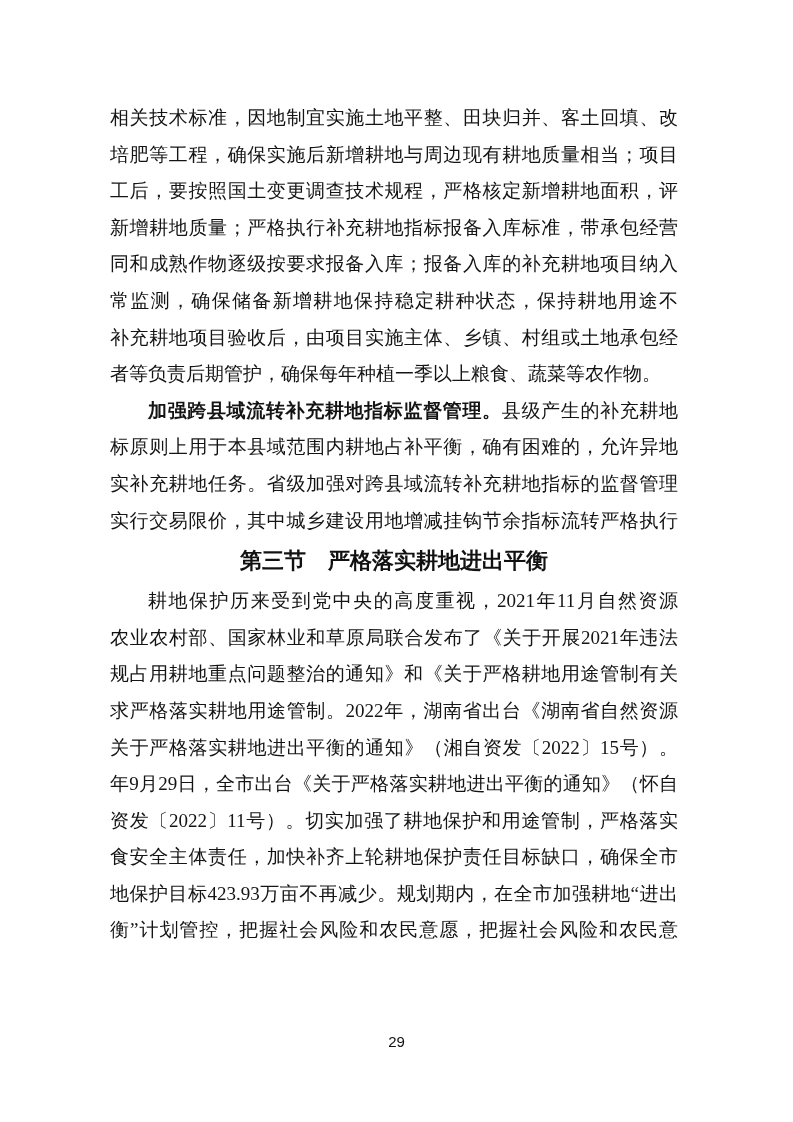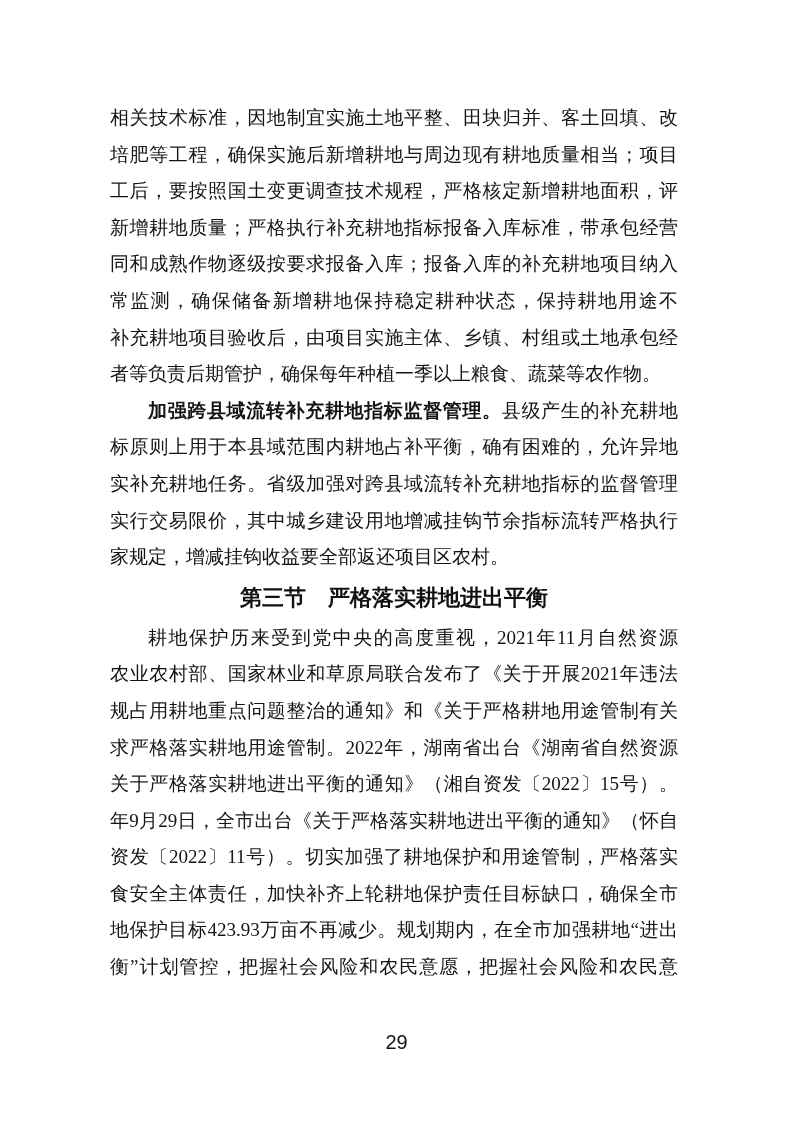--- a/index.html
+++ b/index.html
@@ -54,21 +54,21 @@
   }
   .page-number {
     position: absolute;
     left: 0;
     right: 0;
     top: 1032px;
     height: 20px;
     line-height: 20px;
     text-align: center;
     font-family: "Liberation Sans", "DejaVu Sans", sans-serif;
-    font-size: 20px;
+    font-size: 15px;
     color: #111111;
   }
 </style>
 </head>
 <body>
 
 <div class="page">
   <div class="text-block">
 
     <div>
@@ -80,21 +80,20 @@
         <div class="line">常监测，确保储备新增耕地保持稳定耕种状态，保持耕地用途不变。</div>
         <div class="line">补充耕地项目验收后，由项目实施主体、乡镇、村组或土地承包经营</div>
         <div class="line last-left">者等负责后期管护，确保每年种植一季以上粮食、蔬菜等农作物。</div>
       </div>
 
     <div class="line indent"><span class="bold-run">加强跨县域流转补充耕地指标监督管理。</span><span>县级产生的补充耕地指</span></div>
     <div>
         <div class="line">标原则上用于本县域范围内耕地占补平衡，确有困难的，允许异地落</div>
         <div class="line">实补充耕地任务。省级加强对跨县域流转补充耕地指标的监督管理并</div>
         <div class="line">实行交易限价，其中城乡建设用地增减挂钩节余指标流转严格执行国</div>
-        <div class="line last-left">家规定，增减挂钩收益要全部返还项目区农村。</div>
       </div>
 
     <h2 class="section-heading">第三节　严格落实耕地进出平衡</h2>
 
     <div class="line indent">耕地保护历来受到党中央的高度重视，2021年11月自然资源部、</div>
     <div>
         <div class="line">农业农村部、国家林业和草原局联合发布了《关于开展2021年违法违</div>
         <div class="line">规占用耕地重点问题整治的通知》和《关于严格耕地用途管制有关问</div>
         <div class="line">求严格落实耕地用途管制。2022年，湖南省出台《湖南省自然资源厅</div>
         <div class="line">关于严格落实耕地进出平衡的通知》（湘自资发〔2022〕15号）。2022</div>

